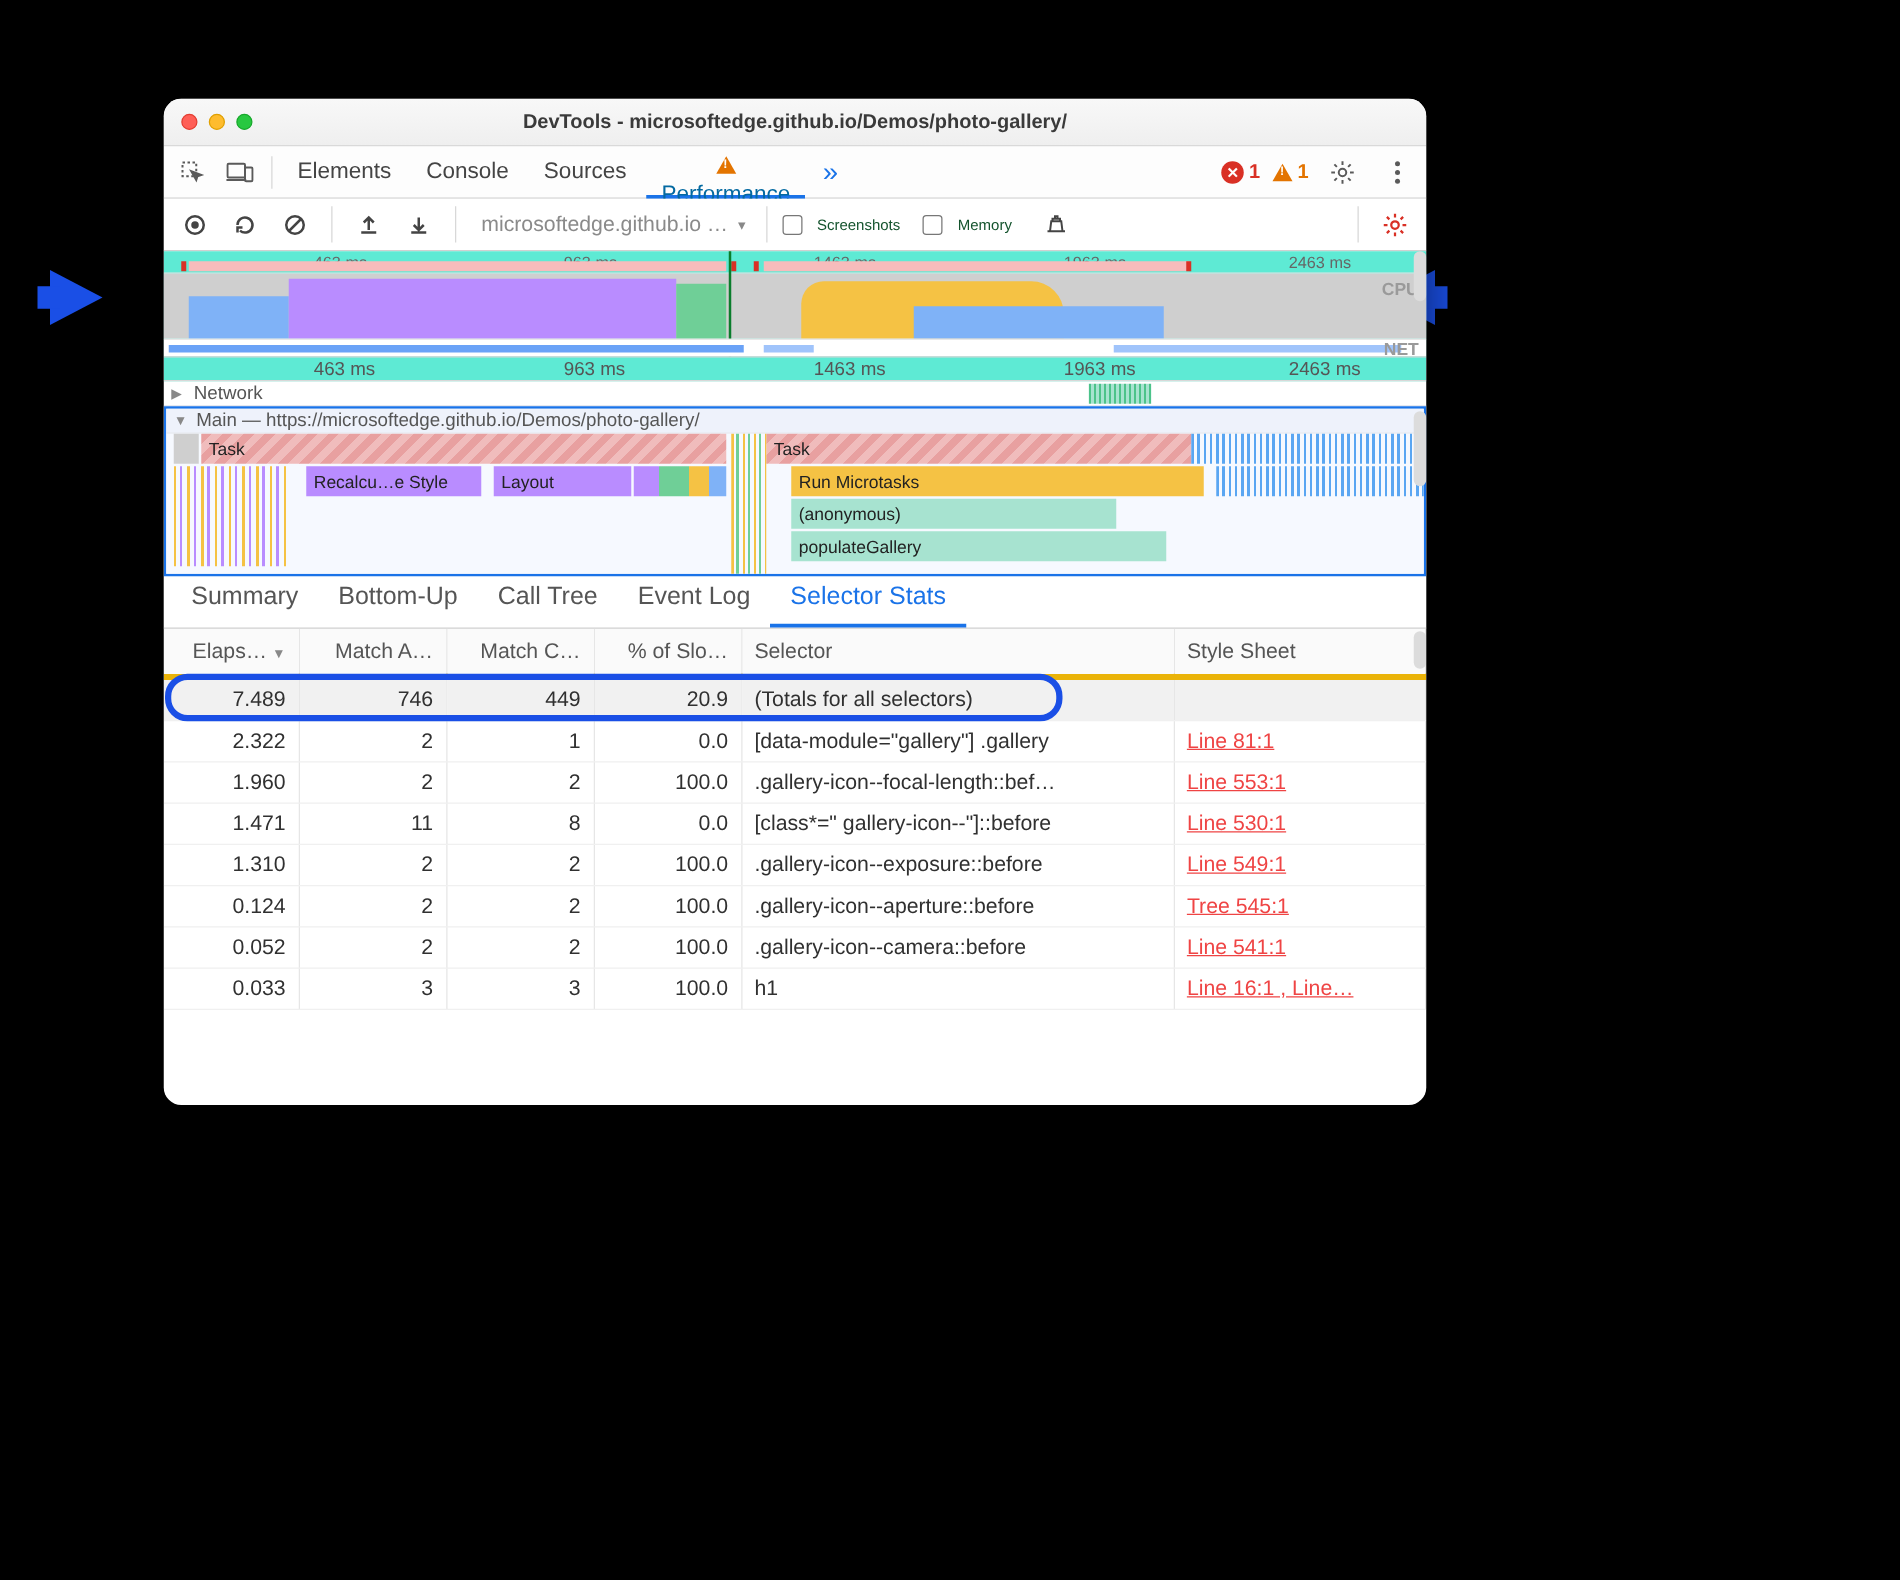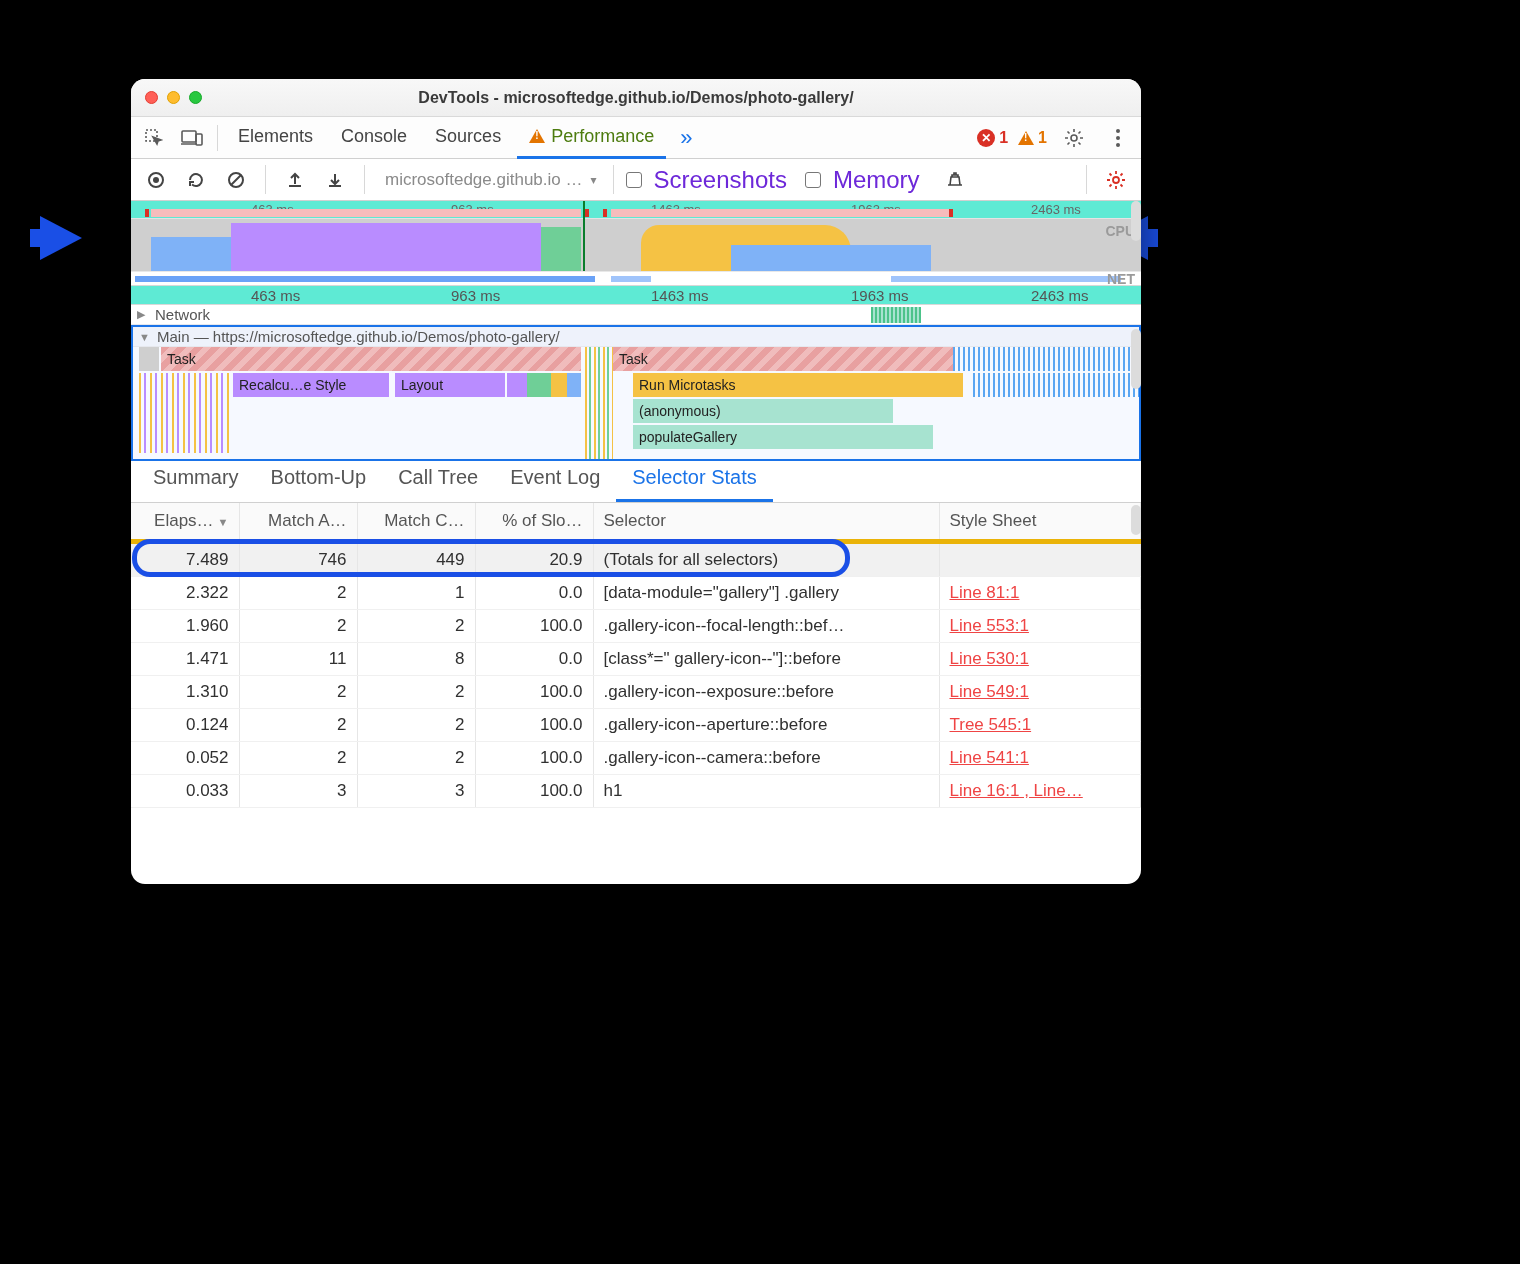--- a/index.html
+++ b/index.html
@@ -59,21 +59,21 @@
     width: 34px; height: 30px; border-radius: 4px;
     color: #5a5a5a;
     cursor: pointer;
   }
   .vdiv { width:1px; height:26px; background:#d8d8d8; margin:0 4px;}
   .tab {
     padding: 8px 12px; font-size: 18px; color:#444;
     cursor: pointer; display:flex; align-items:center; gap:6px;
     border-bottom: 3px solid transparent; height:42px;
   }
-  .tab.active { color:#4d7c0f; border-bottom-color:#1a73e8; }
+  .tab.active { color:#0369a1; border-bottom-color:#1a73e8;flex-direction:column; }
   .more-tabs { color:#1a73e8; font-size:22px; padding:0 10px; cursor:pointer;}
   .right-cluster { margin-left:auto; display:flex; align-items:center; gap:10px; }
   .badge-err { width:18px;height:18px;border-radius:50%;background:#d93025;color:#fff;display:inline-flex;align-items:center;justify-content:center;font-size:12px;font-weight:700;}
   .badge-cnt { color:#d93025; font-weight:600; margin-left:4px; font-size:16px;}
   .badge-warn-cnt { color:#e37400; font-weight:600; margin-left:4px; font-size:16px;}
   
   .perf-bar {
     height: 42px;
     display:flex; align-items:center; gap:6px;
     border-bottom:1px solid #d0d0d0;
@@ -81,21 +81,21 @@
     background:#fff;
   }
   .perf-select {
     font-size:17px; color:#8a8a8a; padding:4px 18px 4px 8px;
     border:none; background:transparent; appearance:none; outline:none;
     position:relative; cursor:pointer;
   }
   .sel-wrap { position:relative; display:flex; align-items:center; color:#888;}
   .sel-wrap::after{ content:"▾"; position:absolute; right:4px; font-size:12px; color:#888; pointer-events:none;}
   .chk { width:16px;height:16px;border:1.5px solid #777;border-radius:3px;display:inline-block; cursor:pointer;}
-  .chk-label { font-size:24px; color:#6d28d9; margin-left:6px; margin-right:12px;}
+  .chk-label { font-size:12px; color:#14532d; margin-left:6px; margin-right:12px;}
   .gear-red { color:#d93025 !important;}
   
   .overview { position:relative; background:#5eead4; }
   .ov-ticks { height:18px; position:relative; font-size:13px; color:#666; border-bottom:1px solid #e4e4e4;}
   .ov-ticks span { position:absolute; top:1px;}
   .ov-cpu {
     height: 52px; position:relative; background:#cfcfcf;
   }
   .cpu-label, .net-label {
     position:absolute; right:6px; font-weight:800; color:#9a9a9a; font-size:14px;
@@ -341,21 +341,21 @@
       <div class="track-row main-label">
         <span class="exp">▼</span>
         <span>Main — https://microsoftedge.github.io/Demos/photo-gallery/</span>
       </div>
       <div class="flame">
         <div class="fl gray" style="left:6px;width:20px"></div>
         <div class="fl task" style="left:28px;width:420px"><span>Task</span></div>
         <div class="fl task" style="left:480px;width:340px"><span>Task</span></div>
         <div class="stripes-right"></div>
 
-        <div class="fl purple" style="left:100px;width:156px"><span>Recalcu…e Style</span></div>
+        <div class="fl purple" style="left:112px;width:140px"><span>Recalcu…e Style</span></div>
         <div class="fl layout" style="left:262px;width:110px"><span>Layout</span></div>
         <div style="position:absolute;left:374px;top:26px;width:74px;height:24px;background:linear-gradient(90deg,#b98cff 0 20px,#6fcf97 20px 44px,#f5c244 44px 60px,#7fb2f7 60px 74px)"></div>
 
         <div class="fl yellow" style="left:500px;width:330px"><span>Run Microtasks</span></div>
         <div class="stripes-right2"></div>
         <div class="fl teal1" style="left:500px;width:260px"><span>(anonymous)</span></div>
         <div class="fl teal2" style="left:500px;width:300px"><span>populateGallery</span></div>
 
         <div style="position:absolute;left:6px;top:26px;width:90px;height:80px;background:repeating-linear-gradient(90deg,#f5c244 0 2px,transparent 2px 5px,#b98cff 5px 7px,transparent 7px 11px)"></div>
         <div style="position:absolute;left:452px;top:0;bottom:0;width:28px;background:repeating-linear-gradient(90deg,#f5c244 0 2px,transparent 2px 4px,#6fcf97 4px 6px,transparent 6px 9px)"></div>

